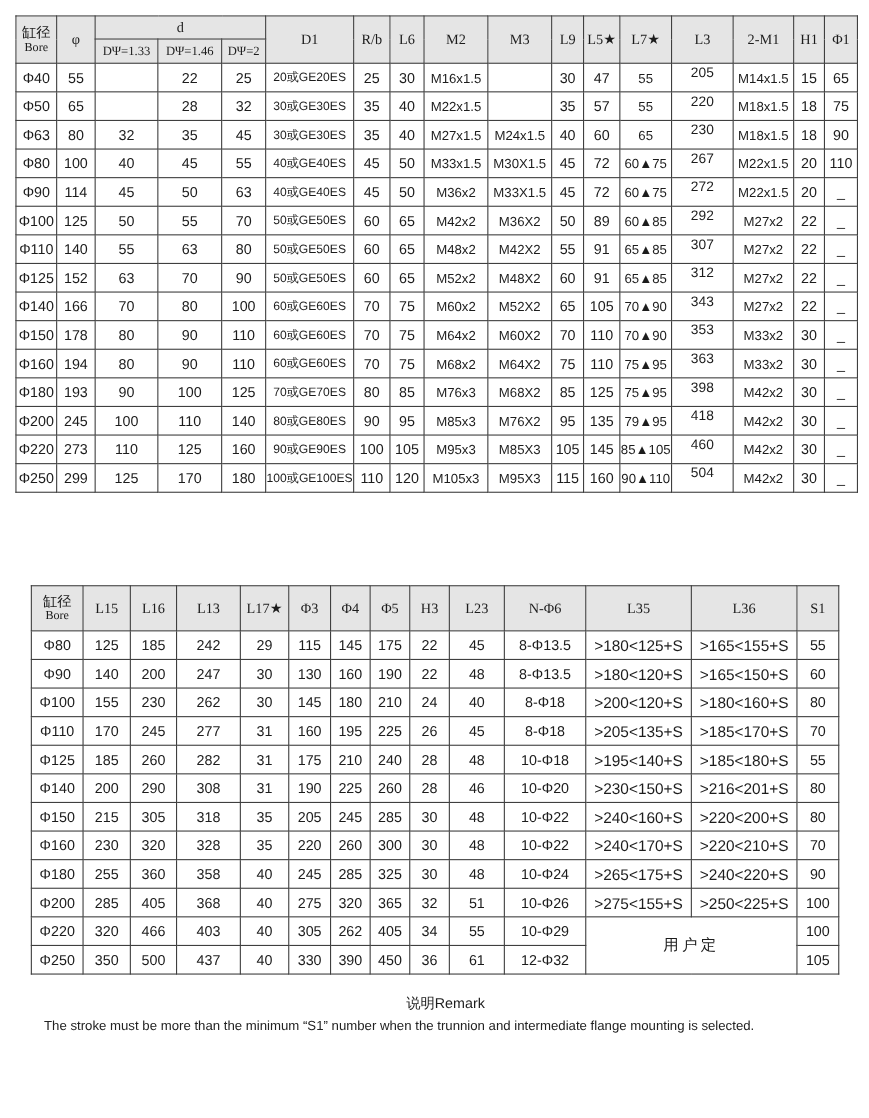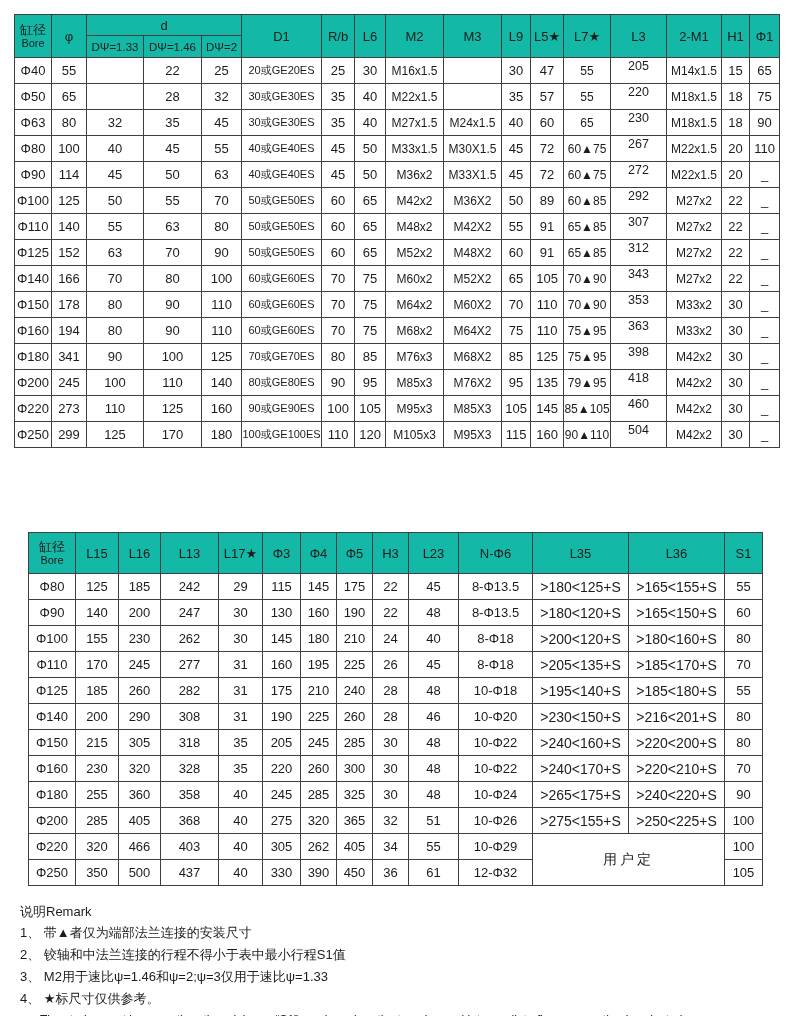--- a/index.html
+++ b/index.html
@@ -8,21 +8,21 @@
     font-family:"Liberation Sans","DejaVu Sans",sans-serif;
     color:#1c1c1c; overflow:hidden;
   }
   .page { padding:14px 0 0 14px; }
 
   table { border-collapse:collapse; table-layout:fixed; }
   th,td {
     border:1.5px solid #3f3f3f; text-align:center; vertical-align:middle;
     overflow:hidden; white-space:nowrap; padding:0;
   }
-  thead th { background:#14b8a6; font-weight:normal; font-size:13px; }
+  thead th { background:#e5e5e5; font-weight:normal; font-size:13px;font-family:Liberation Serif, serif; }
 
   
   .t1 { width:765px; }
   .t1 thead tr.r1 th { height:20px; }
   .t1 thead tr.r2 th { height:21px; font-size:11.5px;text-align:center; }
   .t1 tbody td { height:24px; font-size:13px; }
   .t1 td.c5 { font-size:11px;text-align:center; }
   .t1 td.c8, .t1 td.c9, .t1 td.c14 { font-size:12px; }
   .t1 td.c12 { font-size:12px; }
   .t1 td.c13 { vertical-align:top; line-height:1.15; padding-top:1px; font-size:12.5px; }
@@ -31,21 +31,21 @@
 
   
   .t2 { width:734px; margin-top:84px; margin-left:14px; }
   .t2 thead th { height:40px; }
   .t2 tbody td { height:25px; font-size:13px; }
   .t2 td.c11, .t2 td.c12 { font-size:14px; }
   .t2 td.merged { font-size:14px; letter-spacing:3px; }
 
   
   .remarks { margin:16px 0 0 6px; }
-  .remarks .title { font-size:13px; line-height:20px; }
+  .remarks .title { font-size:13px; line-height:20px;text-align:center; }
   .remarks .line { font-size:13px; line-height:22px; }
   .remarks .en-line { font-size:12px; line-height:20px; padding-left:20px; color:#222; }
 </style>
 </head>
 <body>
 
 <div class="page">
 
   <table class="t1">
     <colgroup>
@@ -299,21 +299,21 @@
           <td class="c10">75</td>
           <td class="c11">110</td>
           <td class="c12">75▲95</td>
           <td class="c13">363</td>
           <td class="c14">M33x2</td>
           <td class="c15">30</td>
           <td class="c16">_</td>
         </tr>
         <tr>
           <td class="c0">Φ180</td>
-          <td class="c1">341</td>
+          <td class="c1">193</td>
           <td class="c2">90</td>
           <td class="c3">100</td>
           <td class="c4">125</td>
           <td class="c5">70或GE70ES</td>
           <td class="c6">80</td>
           <td class="c7">85</td>
           <td class="c8">M76x3</td>
           <td class="c9">M68X2</td>
           <td class="c10">85</td>
           <td class="c11">125</td>
@@ -609,24 +609,18 @@
           <td class="c8">36</td>
           <td class="c9">61</td>
           <td class="c10">12-Φ32</td>
           <td class="c13">105</td>
         </tr>
       </tbody>
   </table>
 
   <div class="remarks">
     <div class="title">说明Remark</div>
-    <div id="remark-items">
-        <div class="line">1、 带▲者仅为端部法兰连接的安装尺寸</div>
-        <div class="line">2、 铰轴和中法兰连接的行程不得小于表中最小行程S1值</div>
-        <div class="line">3、 M2用于速比ψ=1.46和ψ=2;ψ=3仅用于速比ψ=1.33</div>
-        <div class="line">4、 ★标尺寸仅供参考。</div>
-      </div>
     <div id="remark-english">
         <div class="en-line">The stroke must be more than the minimum “S1” number when the  trunnion and intermediate flange mounting is selected.</div>
       </div>
   </div>
 
 </div>
 
 </body></html>

